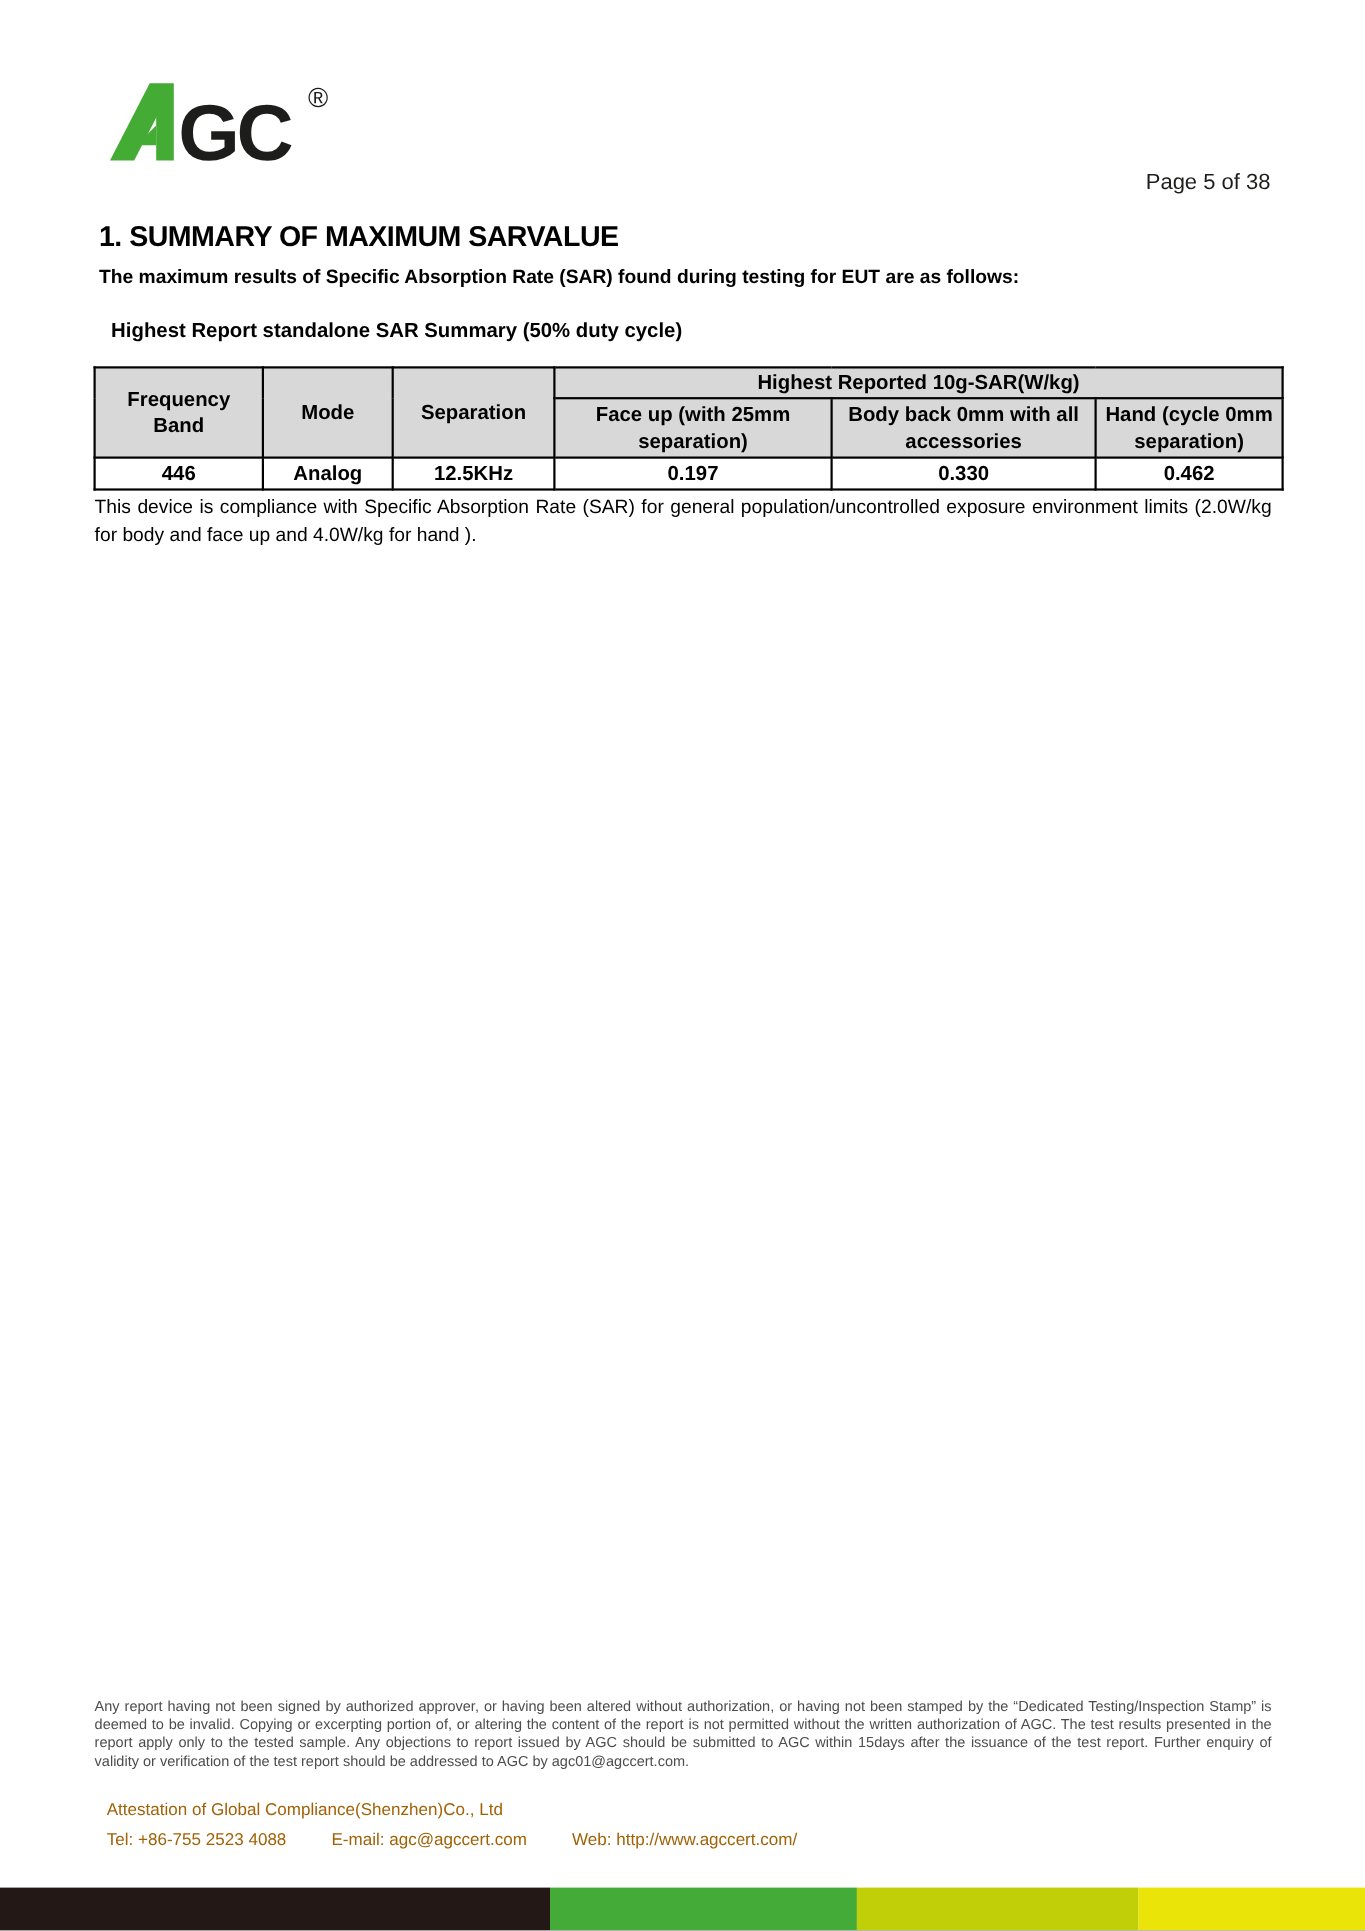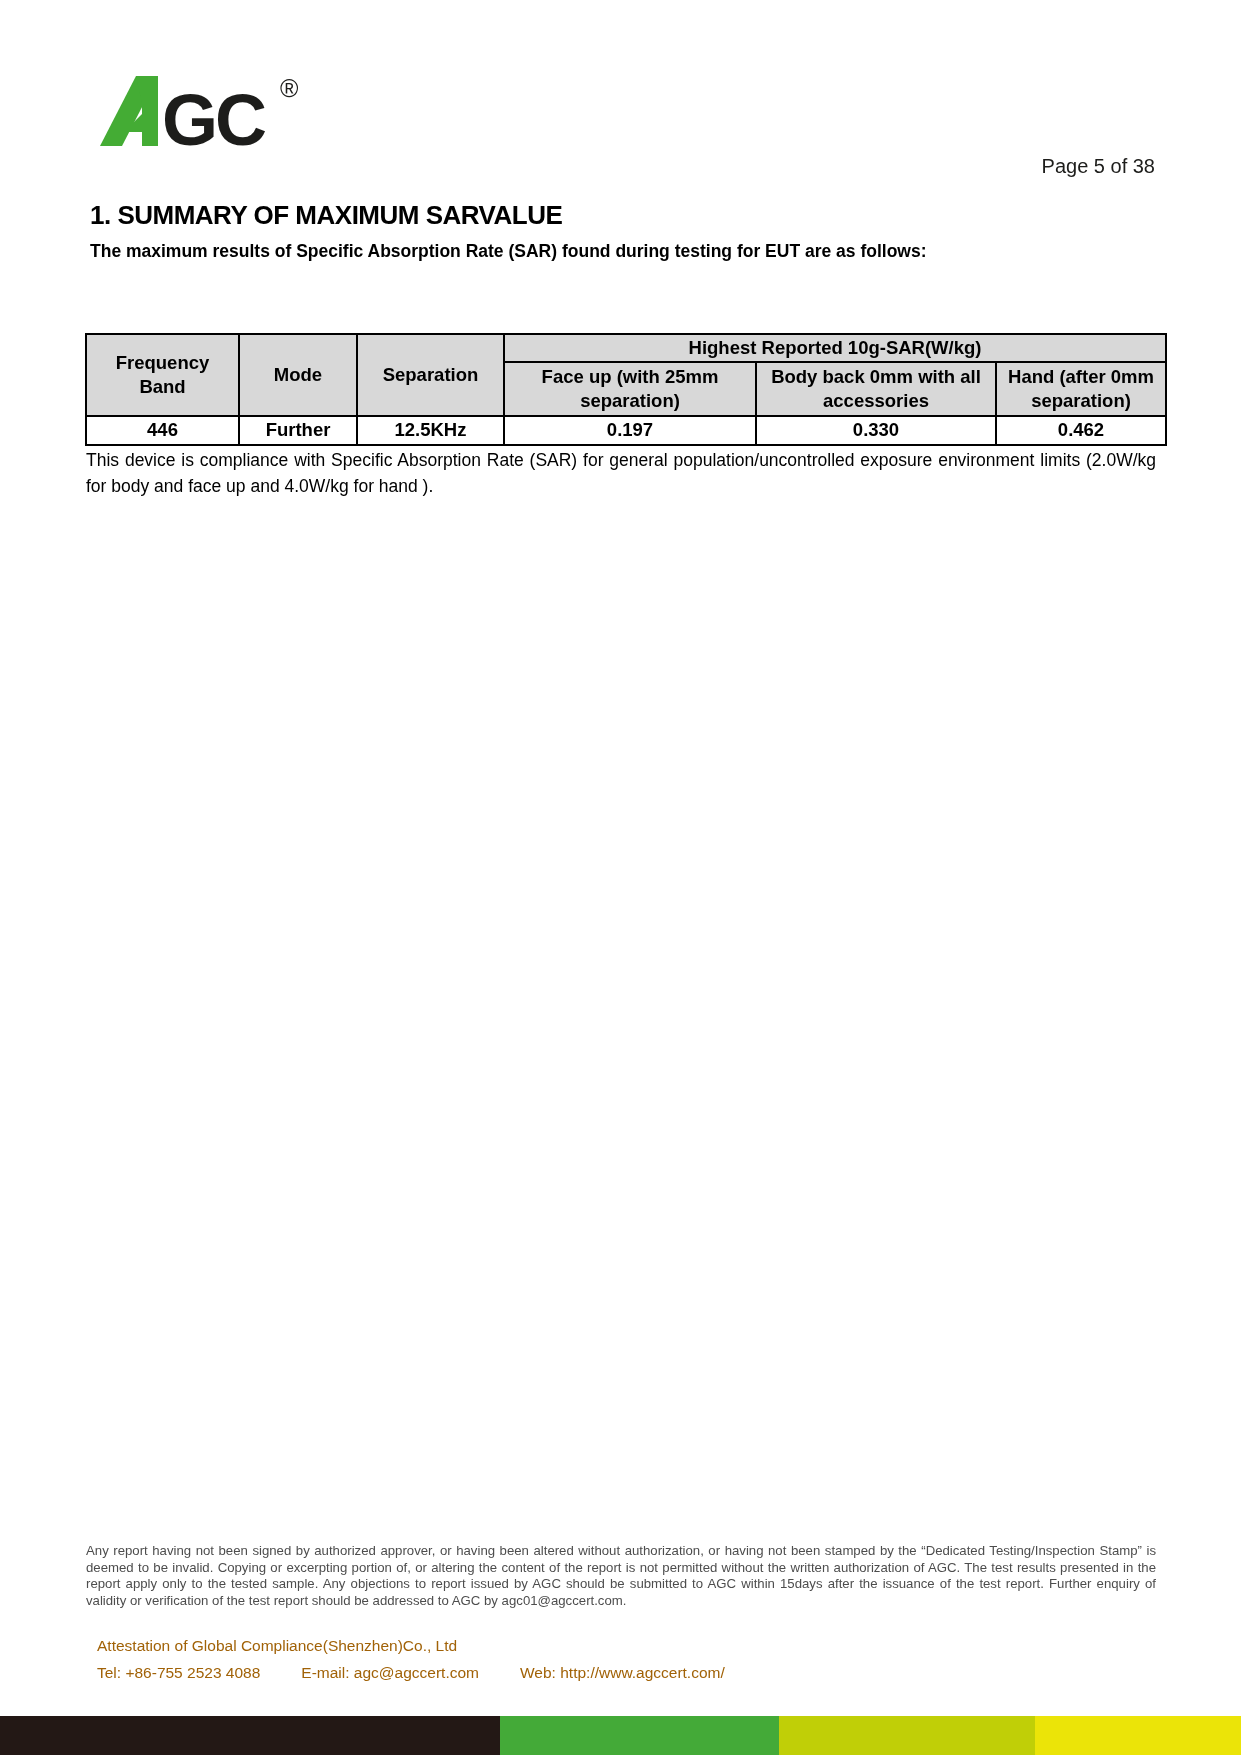--- a/index.html
+++ b/index.html
@@ -89,45 +89,46 @@
     <text x="62" y="72" font-size="72" font-weight="bold" letter-spacing="-3">GC</text>
     <text x="180" y="24" font-size="25">®</text>
   </svg>
 
   <div class="report-head">
     <div>Page 5 of 38</div>
   </div>
 
   <div class="h1">1. SUMMARY OF MAXIMUM SARVALUE</div>
   <div class="intro">The maximum results of Specific Absorption Rate (SAR) found during testing for EUT are as follows:</div>
+  <div class="tbl-caption">Highest Report standalone SAR Summary (50% duty cycle)</div>
 
   <table class="sar">
     <colgroup>
       <col style="width:153px">
         <col style="width:118px">
         <col style="width:147px">
       <col style="width:252px">
         <col style="width:240px">
         <col style="width:170px">
     </colgroup>
     <tbody>
       <tr class="row-group">
         <th rowspan="2">Frequency Band</th>
         <th rowspan="2">Mode</th>
         <th rowspan="2">Separation</th>
         <th colspan="3" class="group">Highest Reported 10g-SAR(W/kg)</th>
       </tr>
       <tr class="row-sub">
         <th>Face up (with 25mm separation)</th>
         <th>Body back 0mm with all accessories</th>
-        <th>Hand (after 0mm separation)</th>
+        <th>Hand (cycle 0mm separation)</th>
       </tr>
       <tr class="row-data">
         <td>446</td>
-        <td>Further</td>
+        <td>Analog</td>
         <td>12.5KHz</td>
         <td>0.197</td>
         <td>0.330</td>
         <td>0.462</td>
       </tr>
     </tbody>
   </table>
 
   <div class="note">This device is compliance with Specific Absorption Rate (SAR) for general population/uncontrolled exposure environment limits (2.0W/kg for body and face up and 4.0W/kg for hand ).</div>
 

